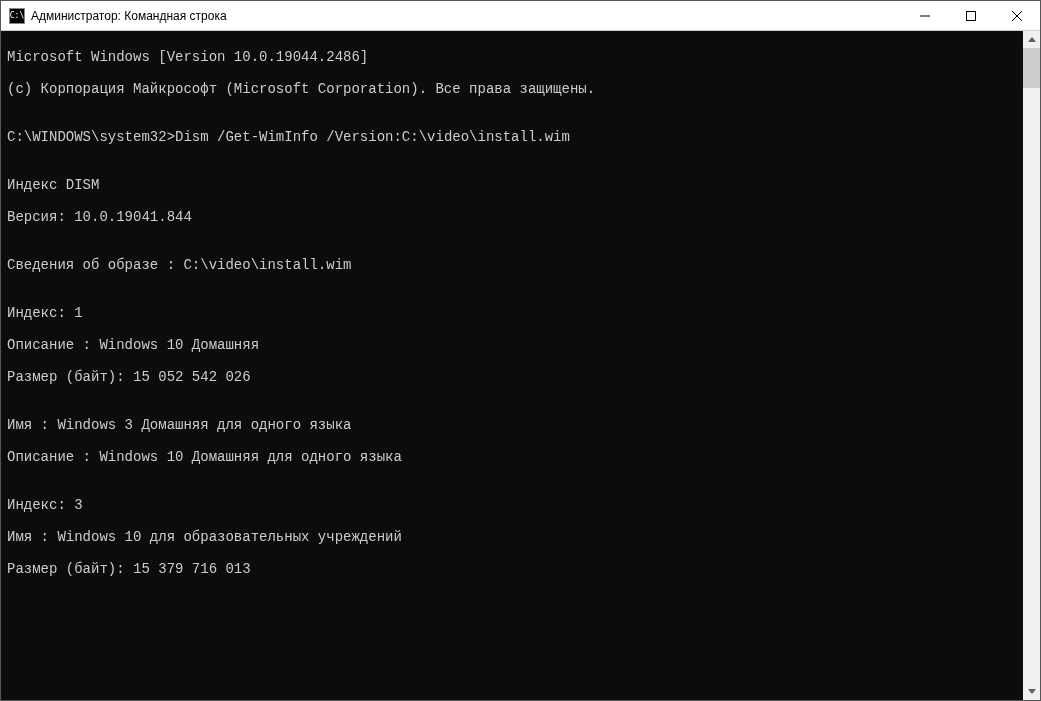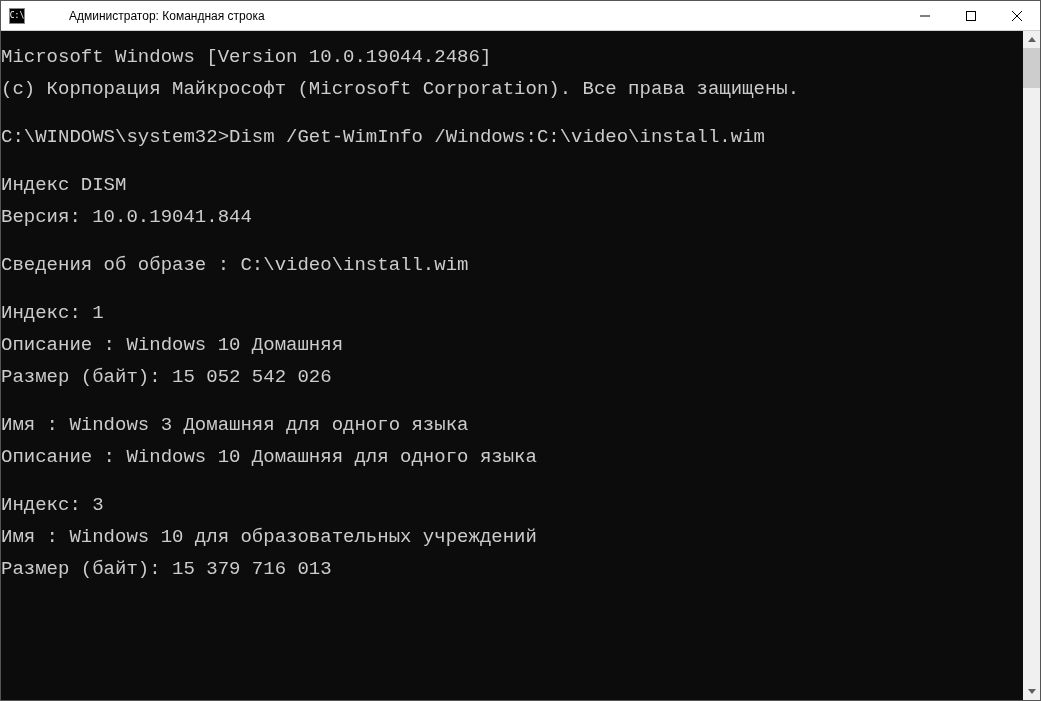--- a/index.html
+++ b/index.html
@@ -40,21 +40,20 @@
     font-family: Consolas, monospace;
     border: 1px solid #888;
     line-height: 1;
   }
   .titlebar-text {
     flex: 1;
     font-size: 12px;
     color: #000;
     white-space: nowrap;
     overflow: hidden;
-    margin-left: 38px;
   }
   .controls {
     display: flex;
     height: 100%;
   }
   .ctrl-btn {
     width: 46px;
     height: 100%;
     display: flex;
     align-items: center;
@@ -68,23 +67,23 @@
     flex: 1;
     display: flex;
     background: #0c0c0c;
     min-height: 0;
   }
   .terminal {
     flex: 1;
     background: #0c0c0c;
     color: #cccccc;
     font-family: Consolas, "Courier New", monospace;
-    font-size: 19px;
+    font-size: 14px;
     line-height: 16px;
-    padding: 2px 0 0 0;
+    padding: 2px 0 0 6px;
     white-space: pre;
     overflow: hidden;
   }
   .scrollbar {
     width: 17px;
     background: #f0f0f0;
     display: flex;
     flex-direction: column;
   }
   .sb-arrow {
@@ -136,21 +135,21 @@
           </svg>
       </div>
     </div>
   </div>
 
   <div class="client">
     <div class="terminal">
 <span class="line">Microsoft Windows [Version 10.0.19044.2486]</span>
 <span class="line">(c) Корпорация Майкрософт (Microsoft Corporation). Все права защищены.</span>
 <span class="line"></span>
-<span class="line"><span>C:\WINDOWS\system32&gt;</span><span>Dism /Get-WimInfo /Windows:C:\video\install.wim</span></span>
+<span class="line"><span>C:\WINDOWS\system32&gt;</span><span>Dism /Get-WimInfo /Version:C:\video\install.wim</span></span>
 <span class="line"></span>
 <span class="line">Индекс DISM</span>
 <span class="line">Версия: 10.0.19041.844</span>
 <span class="line"></span>
 <span class="line">Сведения об образе : C:\video\install.wim</span>
 <span class="line"></span>
 <span class="line">Индекс: 1</span>
 <span class="line">Описание : Windows 10 Домашняя</span>
 <span class="line">Размер (байт): 15 052 542 026</span>
 <span class="line"></span>

